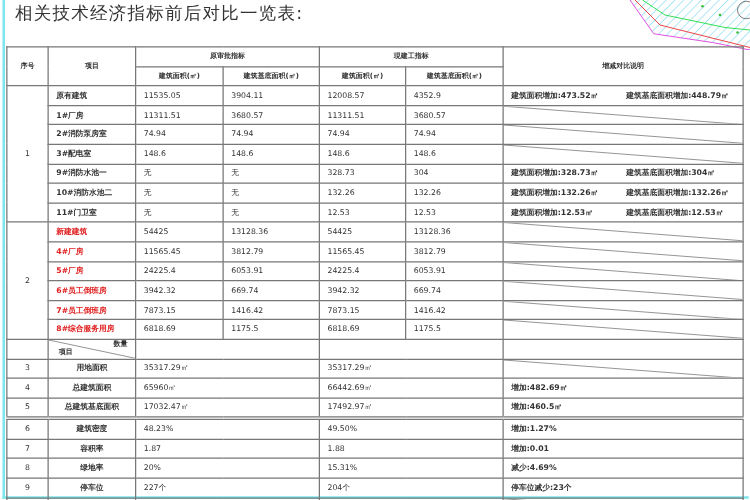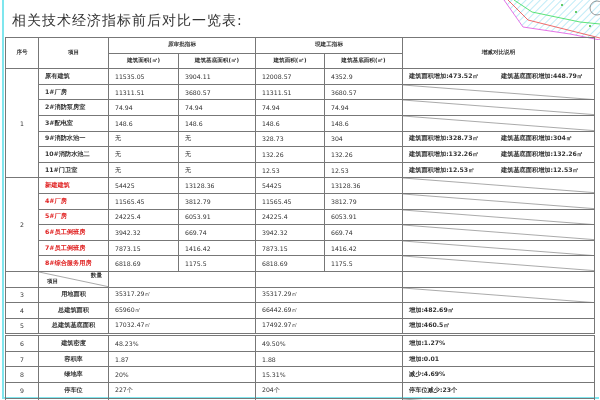--- a/index.html
+++ b/index.html
@@ -1,20 +1,20 @@
 <!DOCTYPE html>
 <html><head>
 <meta charset="utf-8">
 <style>
   html, body { margin:0; padding:0; }
   body { width:600px; height:400px; background:#ffffff; position:relative; overflow:hidden;
          font-family:"DejaVu Sans", sans-serif; color:#222; }
   .frame { position:absolute; left:2px; top:0; width:597px; height:399px;
            border-left:2px solid #7fe6ee; border-bottom:2px solid #7fe6ee; box-sizing:border-box; }
-  .title { position:absolute; left:12px; top:12px; font-size:14px; color:#333; letter-spacing:1px;
+  .title { position:absolute; left:12px; top:2px; font-size:14px; color:#333; letter-spacing:1px;
            font-family:"DejaVu Sans", sans-serif; }
   .drawing { position:absolute; left:490px; top:0; width:110px; height:40px; }
   table.main { position:absolute; left:5px; top:37px; width:589px; border-collapse:collapse;
                table-layout:fixed; font-size:6.2px; }
   table.main td { border:1px solid #777; height:14.6px; padding:0 0 0 6px; white-space:nowrap;
                   overflow:hidden; color:#333; position:relative; }
   table.main td.c { text-align:center; padding:0; }
   td.hdr { font-weight:bold; text-align:center; padding:0 !important; font-size:5.6px; }
   td.bold { font-weight:bold; }
   td.red { color:#e02020 !important; font-weight:bold; }

